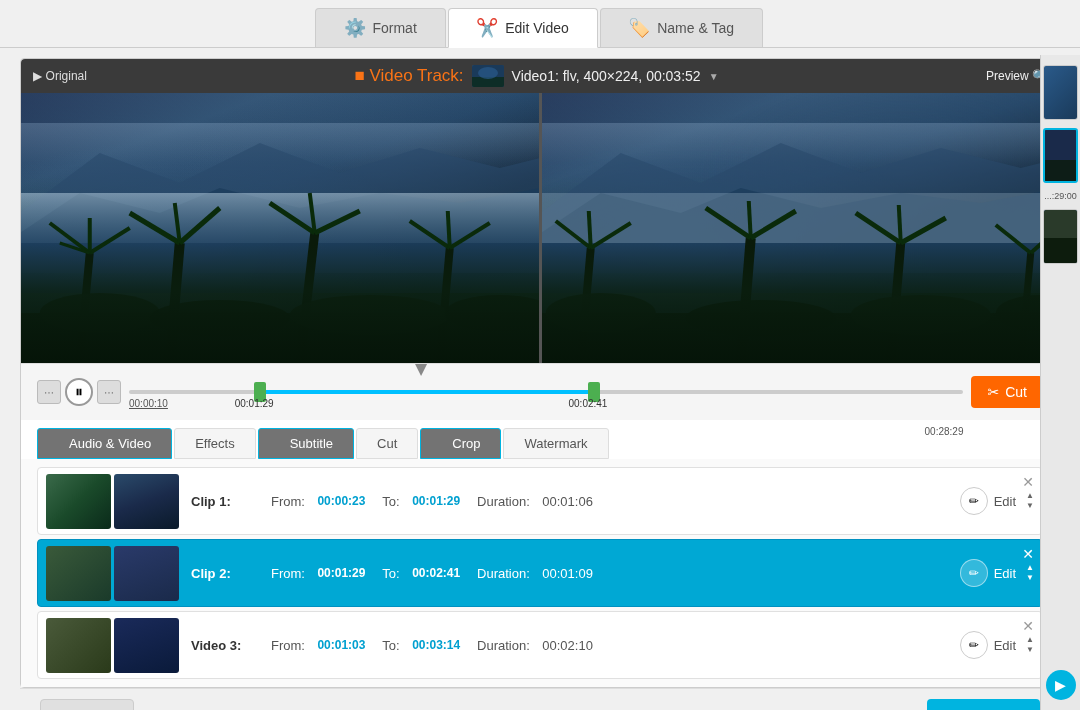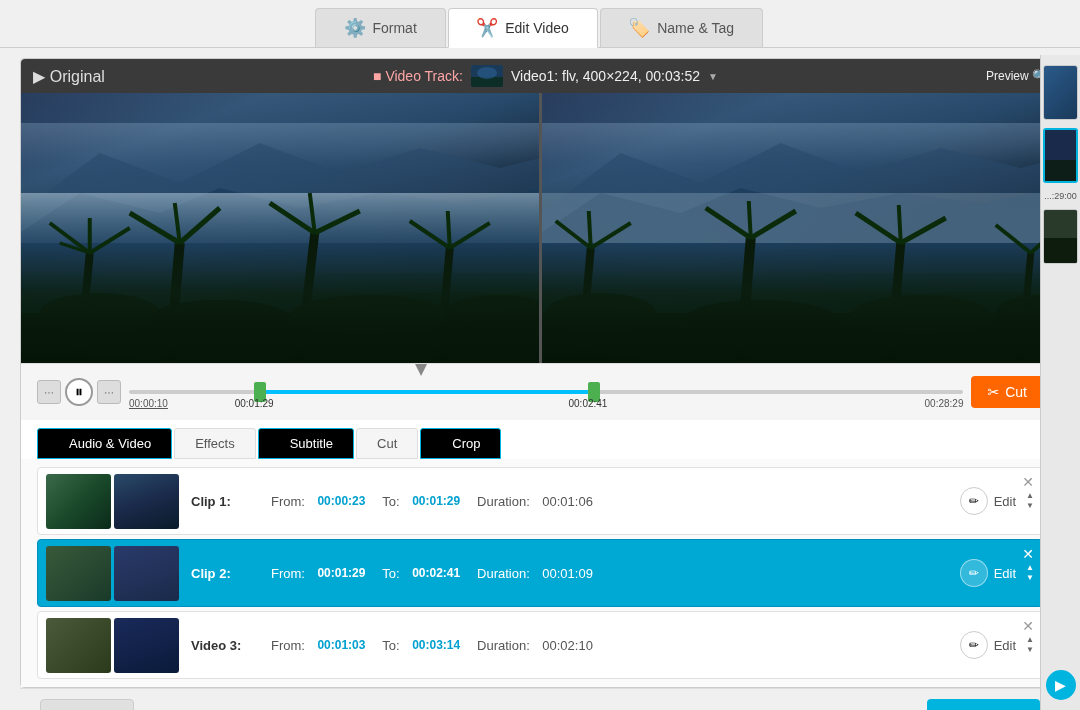--- a/index.html
+++ b/index.html
@@ -87,33 +87,33 @@
       border-radius: 4px 4px 0 0;
     }
 
     .video-top-bar .left {
       display: flex;
       align-items: center;
       gap: 6px;
     }
 
     .original-label {
-      font-size: 16px;
+      font-size: 12px;
       color: #ddd;
     }
 
     .video-track-section {
       display: flex;
       align-items: center;
       gap: 8px;
     }
 
     .video-track-label {
-      color: #fca5a5;
-      font-size: 14px;
+      color: #f97316;
+      font-size: 17px;
     }
 
     .video-thumbnail-sm {
       width: 32px;
       height: 22px;
       background: linear-gradient(135deg, #2a5a8a, #1a3a5a);
       border-radius: 2px;
       overflow: hidden;
       display: flex;
       align-items: center;
@@ -274,21 +274,21 @@
 
     .time-marker {
       position: absolute;
       font-size: 10px;
       color: #555;
       white-space: nowrap;
       top: 26px;
     }
 
     .time-start { left: 0; text-decoration: underline; }
-    .time-end { right: 0; }
+    .time-end { right: 0; margin-top: 28px; }
     .time-left-handle { left: 15%; transform: translateX(-50%); color: #333; }
     .time-right-handle { left: 55%; transform: translateX(-50%); color: #333; }
 
     .cut-btn {
       background: #ff6600;
       color: #fff;
       border: none;
       border-radius: 4px;
       padding: 8px 16px;
       font-size: 14px;
@@ -311,21 +311,21 @@
       font-size: 13px;
       cursor: pointer;
       border: 1px solid #ddd;
       background: #f5f5f5;
       color: #555;
       margin-right: 2px;
       border-radius: 3px 3px 0 0;
     }
 
     .sub-tab.active {
-      background: #000000;
+      background: #737373;
       color: #fff;
       border-color: #00b4e0;
       padding-left: 31px;
     }
 
     
     .clip-list {
       flex: 1;
       padding: 8px 16px;
       overflow-y: auto;
@@ -759,20 +759,23 @@
       </div>
       <div class="sub-tab active">
         <span>Subtitle</span>
       </div>
       <div class="sub-tab">
         <span>Cut</span>
       </div>
       <div class="sub-tab active">
         <span>Crop</span>
       </div>
+      <div class="sub-tab">
+        <span>Watermark</span>
+      </div>
     </div>
 
     <div class="clip-list">
 
       <div class="clip-row">
         <span class="close-icon">✕</span>
         <div class="clip-thumb-pair">
           <div class="clip-thumb clip-thumb-1"></div>
           <div class="clip-thumb clip-thumb-2"></div>
         </div>

